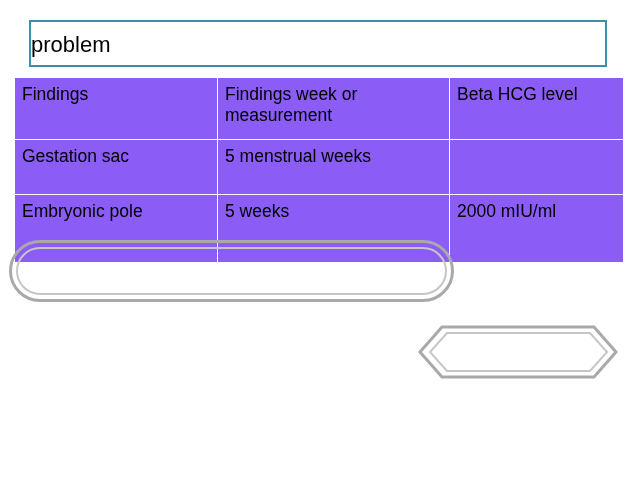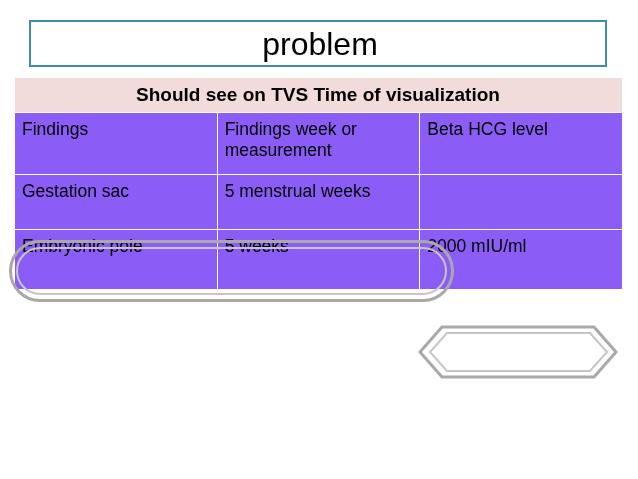--- a/index.html
+++ b/index.html
@@ -32,22 +32,22 @@
     background: #ffffff;
     box-sizing: border-box;
   }
   .title-text {
     position: absolute;
     left: 0;
     top: 0;
     width: 578px;
     height: 47px;
     line-height: 45px;
-    text-align: center;
-    font-size: 32px;
+    text-align: left;
+    font-size: 22px;
     color: #000000;
     font-family: "Liberation Sans", sans-serif;
   }
   
   .table-wrap {
     position: absolute;
     left: 14px;
     top: 77px;
     width: 609px;
   }
@@ -80,21 +80,21 @@
     background: #8b5cf6;
   }
   .c1 { width: 203px; }
   .c2 { width: 232px; }
   .c3 { width: 174px; margin-left: 23px; }
   
   .h-head { height: 32px; }
   .h-2 { height: 62px; }
   .h-3 { height: 55px; }
   .h-4 { height: 61px; }
-  .h-5 { height: 60px; }
+  .h-5 { height: 68px; }
   .h-6 { height: 68px; }
 
   
   .callout-round {
     position: absolute;
     left: 9px;
     top: 240px;
     width: 445px;
     height: 62px;
     border: 3px solid #a9a9a9;
@@ -129,23 +129,20 @@
 
 <div class="slide">
 
   <div class="title-box">
     <div class="title-text">problem</div>
   </div>
 
   <div class="table-wrap">
     <table class="tvs">
       <tbody>
-          <tr class="row-head h-head">
-        <td colspan="3">Should see on TVS Time of visualization</td>
-      </tr>
       <tr class="h-2">
         <td class="plain c1">Findings</td>
         <td class="plain c2">Findings week or measurement</td>
         <td class="plain c3">Beta HCG level</td>
       </tr>
       <tr class="h-3">
         <td class="plain c1">Gestation sac</td>
         <td class="plain c2">5 menstrual weeks</td>
         <td class="plain c3"></td>
       </tr>

